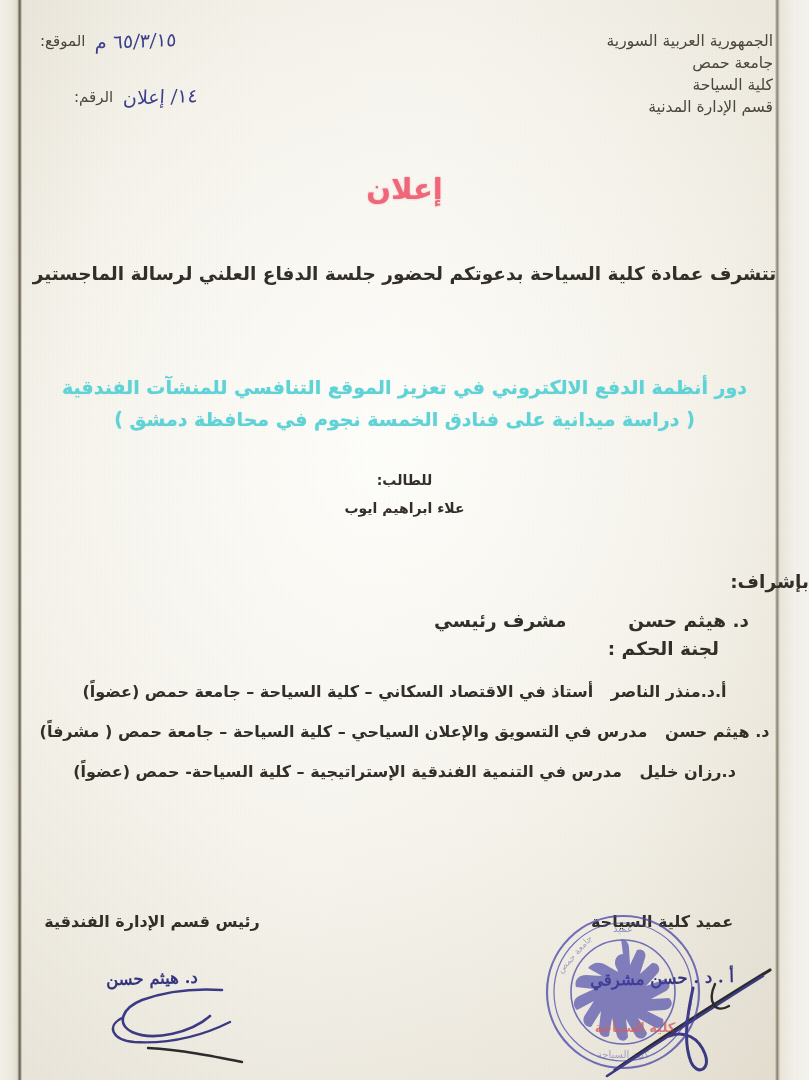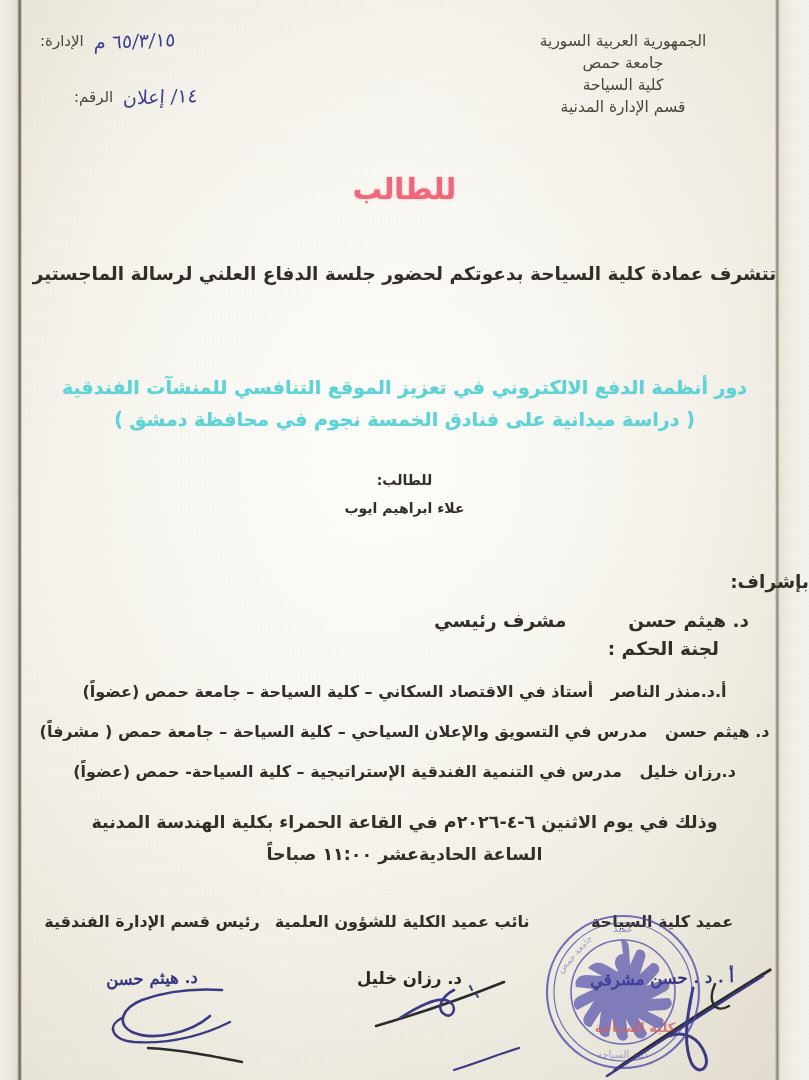--- a/index.html
+++ b/index.html
@@ -57,21 +57,21 @@
     background: linear-gradient(90deg, #e9e5da 0%, #f2f0ea 50%, #f4f2ec 100%); pointer-events:none;}
 
   .content { position: absolute; inset: 0; }
 
   
   .hdr-right {
     position: absolute;
     top: 30px;
     right: 36px;
     width: 300px;
-    text-align: center;
+    text-align: right;
     line-height: 1.42;
     font-size: 15.5px;
     color: #4a463c;
   }
   .hdr-right div { white-space: nowrap; }
 
   .hdr-left {
     position: absolute;
     top: 28px;
     left: 40px;
@@ -263,30 +263,30 @@
 
     <div class="hdr-right">
       <div>الجمهورية العربية السورية</div>
       <div>جامعة حمص</div>
       <div>كلية السياحة</div>
       <div>قسم الإدارة المدنية</div>
     </div>
 
     <div class="hdr-left">
       <div class="meta-row">
-        <span class="meta-label">الإدارة:</span>
+        <span class="meta-label">الموقع:</span>
         <span class="handwriting">٦٥/٣/١٥ م</span>
       </div>
       <div class="meta-row second">
         <span class="meta-label">الرقم:</span>
         <span class="handwriting">١٤/ إعلان</span>
       </div>
     </div>
 
-    <div class="doc-title">للطالب</div>
+    <div class="doc-title">إعلان</div>
 
     <div class="invite">
       <div>تتشرف عمادة كلية السياحة بدعوتكم لحضور جلسة الدفاع العلني لرسالة الماجستير</div>
     </div>
 
     <div class="thesis-title">
       <div>دور أنظمة الدفع الالكتروني في تعزيز الموقع التنافسي للمنشآت الفندقية</div>
       <div>( دراسة ميدانية على فنادق الخمسة نجوم في محافظة دمشق )</div>
     </div>
 
@@ -312,24 +312,20 @@
       <div class="row">
         <span class="nm">د. هيثم حسن</span>
         <span>مدرس في التسويق والإعلان السياحي  – كلية السياحة – جامعة حمص ( مشرفاً)</span>
       </div>
       <div class="row">
         <span class="nm">د.رزان خليل</span>
         <span>مدرس في التنمية الفندقية الإستراتيجية  – كلية السياحة- حمص (عضواً)</span>
       </div>
     </div>
 
-    <div class="when-where">
-      <div>وذلك في يوم الاثنين  ٦-٤-٢٠٢٦م في القاعة الحمراء بكلية الهندسة المدنية</div>
-      <div>الساعة الحاديةعشر ١١:٠٠ صباحاً</div>
-    </div>
 
     <div class="sign-row">
 
       <div class="sign-col dean">
         <div class="sign-title">عميد كلية السياحة</div>
         <div class="sign-name ink">أ . د . حسن مشرقي</div>
         <div class="scribble" style="left:18px; top:46px;">
           <svg width="215" height="125" viewBox="0 0 215 125">
             <path d="M205 12 C160 40, 110 70, 50 112" stroke="#2b2b2b" stroke-width="3.2" fill="none" stroke-linecap="round"></path>
             <path d="M198 18 C150 48, 100 80, 42 118" stroke="#3b3a82" stroke-width="2.6" fill="none" stroke-linecap="round"></path>
@@ -350,32 +346,20 @@
 
               <text x="84" y="24" text-anchor="middle" font-family="DejaVu Sans, sans-serif" font-size="10" fill="#4442a8" opacity=".75">عميد</text>
               <text x="38" y="48" text-anchor="middle" font-family="DejaVu Sans, sans-serif" font-size="9" fill="#4442a8" opacity=".6" transform="rotate(-48 38 48)">جامعة حمص</text>
               <text x="84" y="150" text-anchor="middle" font-family="DejaVu Sans, sans-serif" font-size="10" fill="#4442a8" opacity=".6">كلية السياحة</text>
               <text x="96" y="124" text-anchor="middle" font-family="DejaVu Sans, sans-serif" font-size="13" fill="#c2333b" opacity=".8" font-weight="bold">كلية السياحة</text>
             </g>
           </svg>
         </div>
       </div>
 
-      <div class="sign-col">
-        <div class="sign-title">نائب عميد الكلية للشؤون العلمية</div>
-        <div class="sign-name">د. رزان خليل</div>
-        <div class="scribble" style="left:14px; top:62px;">
-          <svg width="220" height="100" viewBox="0 0 220 100">
-            <path d="M200 8 C160 24, 120 38, 72 52" stroke="#2b2b2b" stroke-width="2.6" fill="none" stroke-linecap="round"></path>
-            <path d="M150 16 C138 22, 132 34, 140 40 C148 46, 154 34, 146 28 C136 20, 112 34, 96 44" stroke="#3b3a82" stroke-width="2.6" fill="none" stroke-linecap="round"></path>
-            <path d="M166 12 l2 4 M172 20 l2 3" stroke="#3b3a82" stroke-width="2" fill="none" stroke-linecap="round"></path>
-            <path d="M215 74 C190 82, 170 90, 150 96" stroke="#3b3a82" stroke-width="2.2" fill="none" stroke-linecap="round"></path>
-          </svg>
-        </div>
-      </div>
 
       <div class="sign-col">
         <div class="sign-title">رئيس قسم الإدارة الفندقية</div>
         <div class="sign-name ink">د. هيثم حسن</div>
         <div class="scribble" style="left:40px; top:58px;">
           <svg width="190" height="110" viewBox="0 0 190 110">
             <path d="M150 20 C120 18, 92 22, 70 30 C50 38, 44 54, 60 62 C82 72, 120 62, 138 46" stroke="#3b3a82" stroke-width="2.6" fill="none" stroke-linecap="round"></path>
             <path d="M158 52 C130 66, 96 74, 62 72 C40 70, 34 56, 50 48" stroke="#3b3a82" stroke-width="2.4" fill="none" stroke-linecap="round"></path>
             <path d="M170 92 C140 86, 110 80, 76 78" stroke="#2b2b2b" stroke-width="2.4" fill="none" stroke-linecap="round"></path>
           </svg>

